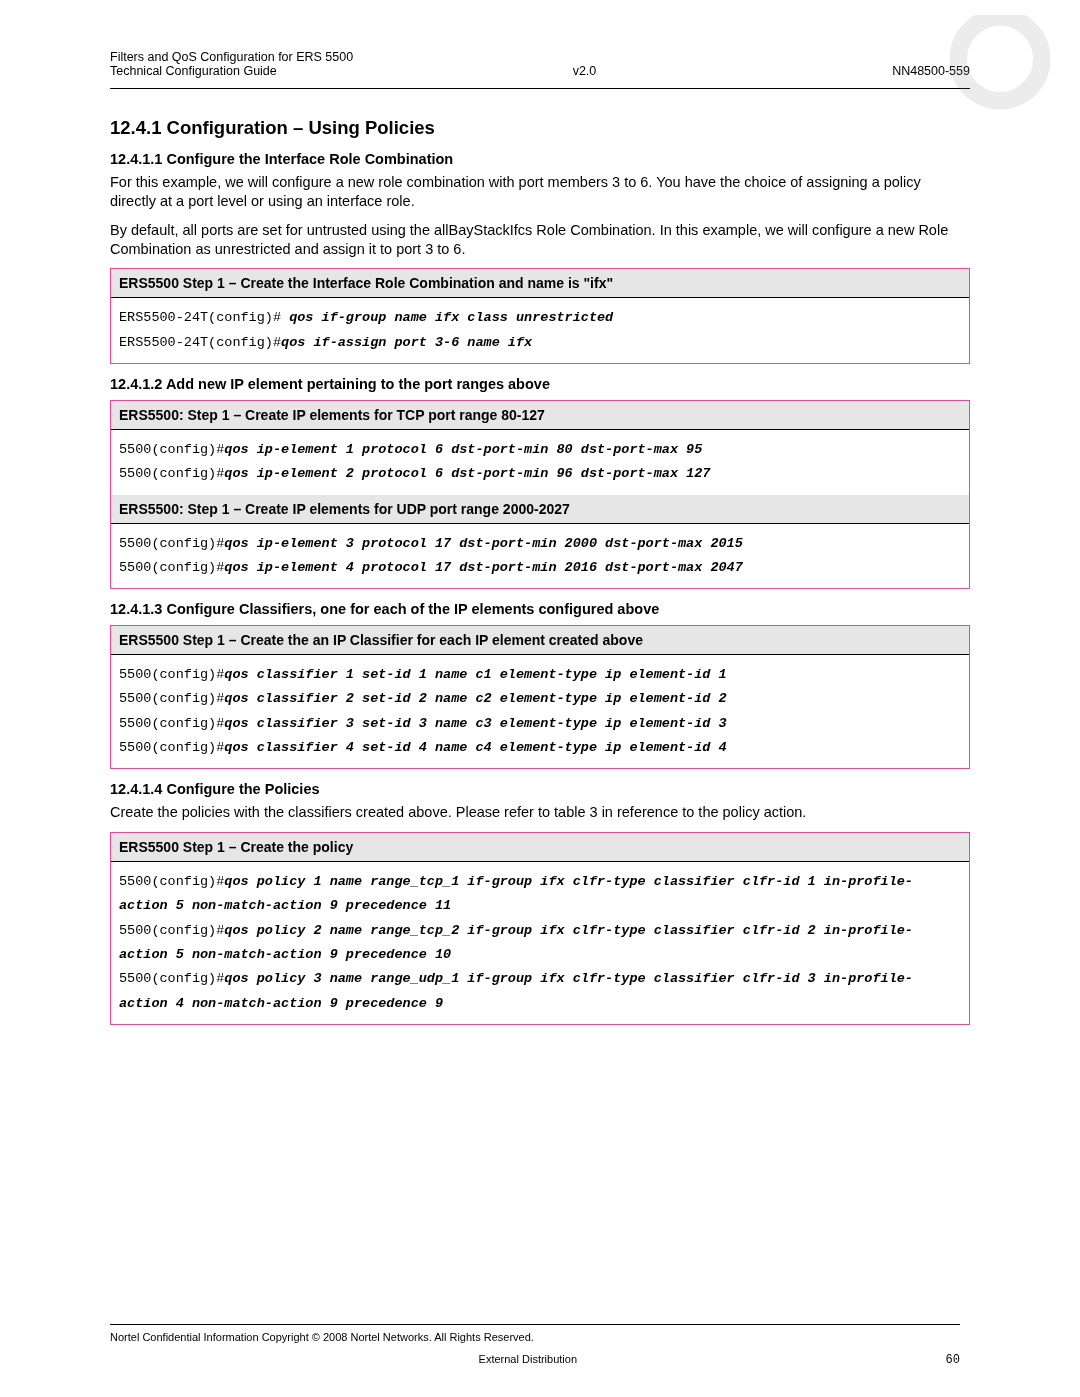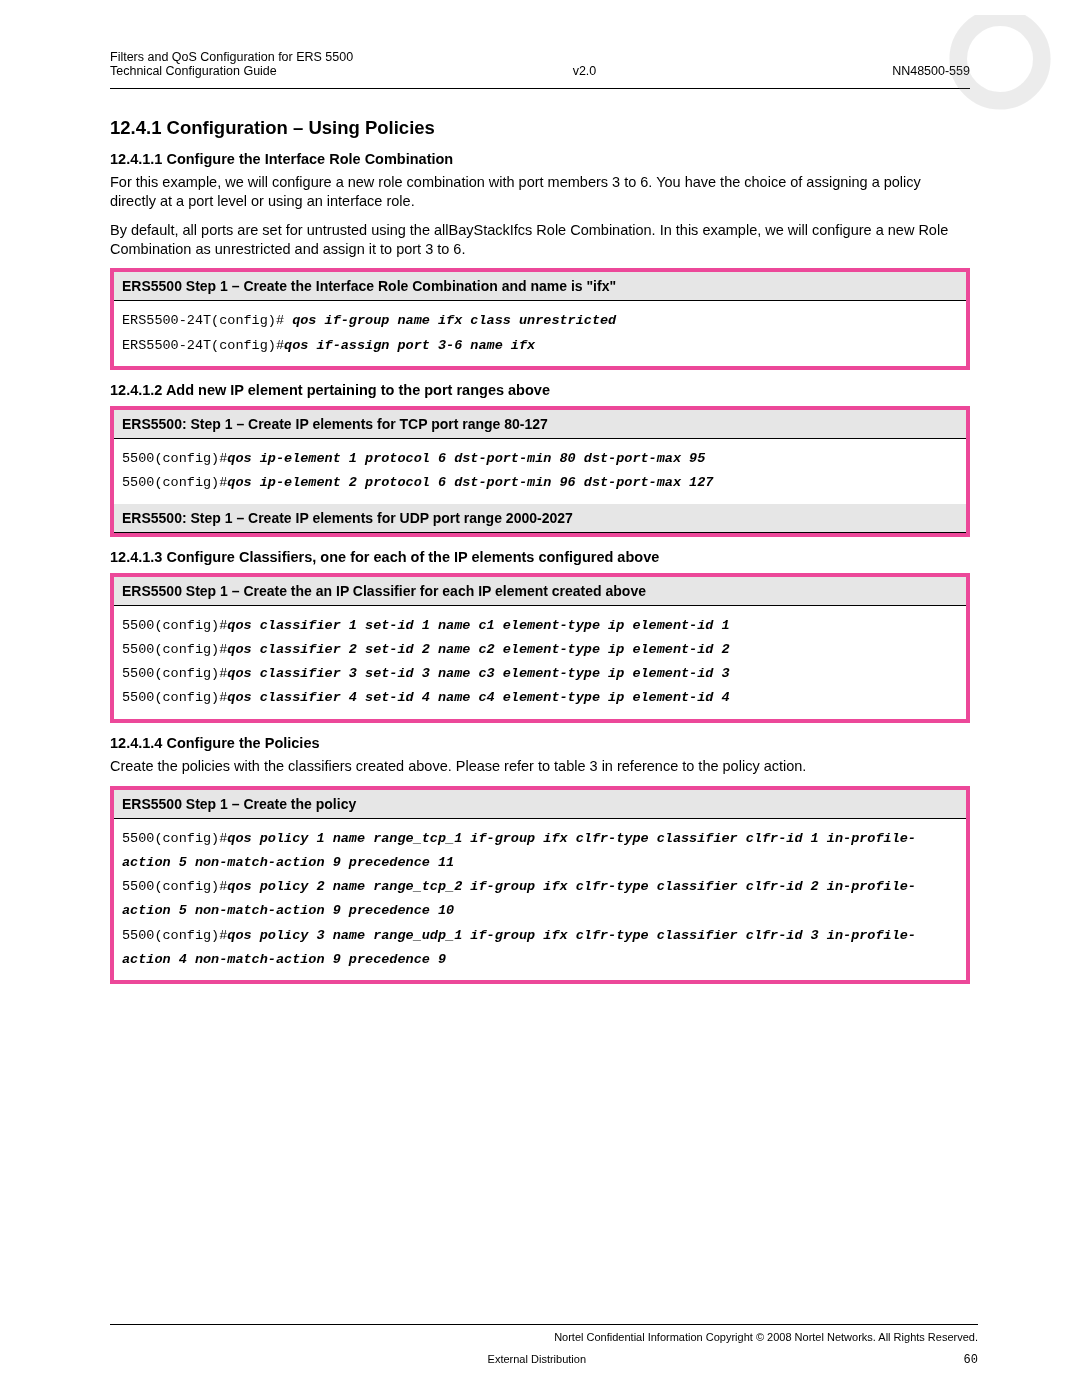--- a/index.html
+++ b/index.html
@@ -46,44 +46,44 @@
     font-size: 14.5px;
     font-weight: bold;
     margin: 12px 0 6px 0;
   }
   .para {
     font-size: 14.5px;
     margin: 6px 0 10px 0;
     line-height: 1.3;
   }
   .step-box {
-    border: 4px solid #ec4899;
+    border: 1px solid #ec4899;
     margin: 8px 0;
   }
   .step-title {
     background: #e6e6e6;
     font-weight: bold;
     font-size: 14px;
     padding: 6px 8px;
     border-bottom: 1px solid #000;
   }
   .step-body {
     padding: 8px 8px;
     font-family: "Courier New", Courier, monospace;
     font-size: 13.5px;
     line-height: 1.8;
   }
   .cmd-bold { font-weight: bold; font-style: italic; }
   .footer {
     position: absolute;
     bottom: 30px;
     left: 110px;
-    right: 102px;
+    right: 120px;
     font-size: 11px;
-    text-align: right;
+    text-align: left;
   }
   .footer-line {
     border-top: 1.5px solid #000;
     margin-bottom: 6px;
   }
   .footer-row2 {
     display: flex;
     justify-content: space-between;
     margin-top: 10px;
   }
@@ -129,20 +129,24 @@
 
   <div class="h3">12.4.1.2   Add new IP element pertaining to the port ranges above</div>
 
   <div class="step-box">
     <div class="step-title">ERS5500: Step 1 – Create IP elements  for TCP port range 80-127</div>
     <div class="step-body">
       <div><span>5500(config)#</span><span class="cmd-bold">qos ip-element 1 protocol 6 dst-port-min 80 dst-port-max 95</span></div>
       <div><span>5500(config)#</span><span class="cmd-bold">qos ip-element 2 protocol 6 dst-port-min 96 dst-port-max 127</span></div>
     </div>
     <div class="step-title">ERS5500: Step 1 – Create IP elements  for UDP port range 2000-2027</div>
+    <div class="step-body">
+      <div><span>5500(config)#</span><span class="cmd-bold">qos ip-element 3 protocol 17 dst-port-min 2000 dst-port-max 2015</span></div>
+      <div><span>5500(config)#</span><span class="cmd-bold">qos ip-element 4 protocol 17 dst-port-min 2016 dst-port-max 2047</span></div>
+    </div>
   </div>
 
   <div class="h3">12.4.1.3   Configure Classifiers, one for each of the IP elements configured above</div>
 
   <div class="step-box">
     <div class="step-title">ERS5500 Step 1  – Create the an IP Classifier for each IP element created above</div>
     <div class="step-body">
       <div><span>5500(config)#</span><span class="cmd-bold">qos classifier 1 set-id 1 name c1 element-type ip element-id 1</span></div>
       <div><span>5500(config)#</span><span class="cmd-bold">qos classifier 2 set-id 2 name c2 element-type ip element-id 2</span></div>
       <div><span>5500(config)#</span><span class="cmd-bold">qos classifier 3 set-id 3 name c3 element-type ip element-id 3</span></div>

